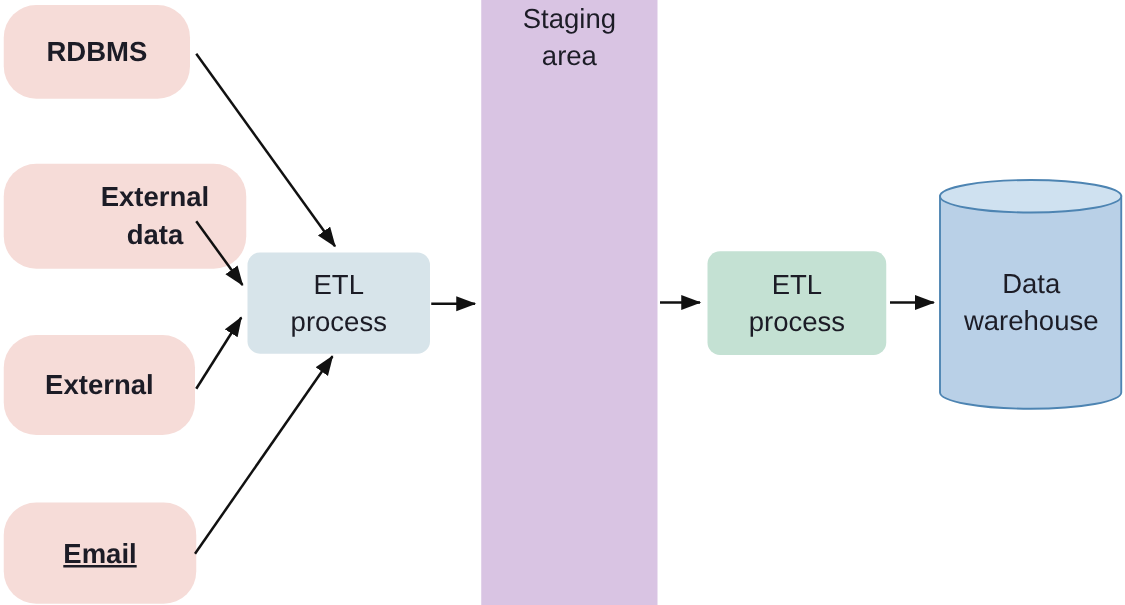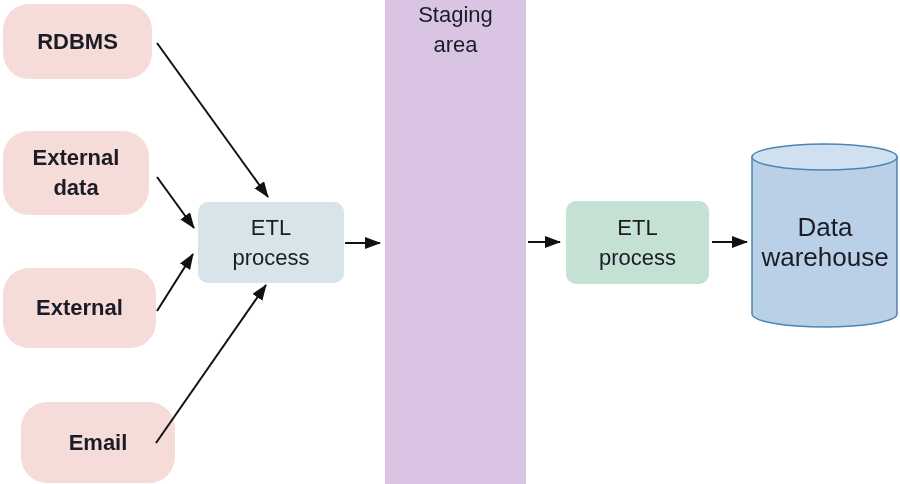--- a/index.html
+++ b/index.html
@@ -35,21 +35,21 @@
     background:#d9c4e3;
     display:flex;justify-content:center;
     text-align:center;font-size:22px;line-height:30px;font-weight:400;
     z-index:1;
   }
   .band .label{width:110px;}
   .wh-label{
     position:absolute;
     left:754px;top:199px;width:142px;height:86px;
     display:flex;align-items:center;justify-content:center;
-    text-align:center;font-size:26px;line-height:30px;font-weight:400;
+    text-align:center;font-size:22px;line-height:30px;font-weight:400;
     z-index:4;
   }
   .overlay{
     position:absolute;left:0;top:0;width:900px;height:484px;
     z-index:3;pointer-events:none;
   }
   .wrap-narrow{width:118px;}
   .wrap-mid{width:132px;}
 </style>
 </head>
@@ -58,29 +58,29 @@
 <div class="canvas">
 
   <div class="band">
     <div class="label">Staging area</div>
   </div>
 
   <div class="box src" style="left:3px;top:4px;width:149px;height:75px;">
     <div class="wrap-mid">RDBMS</div>
   </div>
 
-  <div class="box src" style="left:3px;top:131px;width:146px;height:84px;">
+  <div class="box src" style="left:3px;top:131px;width:146px;height:84px;padding-left:48px;">
     <div class="wrap-narrow">External data</div>
   </div>
 
   <div class="box src" style="left:3px;top:268px;width:153px;height:80px;">
     <div class="wrap-mid">External</div>
   </div>
 
-  <div class="box src" style="left:21px;top:402px;width:154px;height:81px;">
+  <div class="box src" style="left:3px;top:402px;width:154px;height:81px;text-decoration:underline;">
     <div class="wrap-mid">Email</div>
   </div>
 
   <div class="box proc etl1" style="left:198px;top:202px;width:146px;height:81px;">
     <div class="wrap-narrow">ETL process</div>
   </div>
 
   <div class="box proc etl2" style="left:566px;top:201px;width:143px;height:83px;">
     <div class="wrap-narrow">ETL process</div>
   </div>

